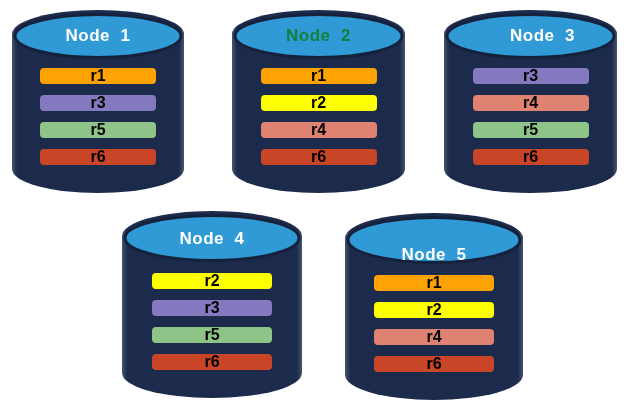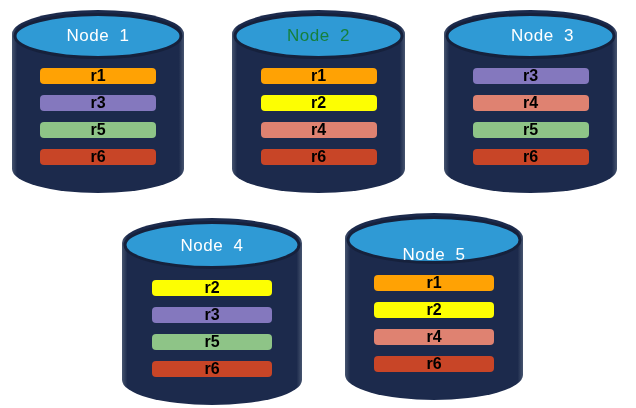--- a/index.html
+++ b/index.html
@@ -23,21 +23,21 @@
     left: 0;
     top: 0;
   }
   .node-title {
     position: absolute;
     left: 0;
     width: 100%;
     text-align: center;
     color: #FFFFFF;
     font-size: 17px;
-    font-weight: 400;
+    font-weight: 700;
     white-space: pre;
     letter-spacing: 0.5px;
     pointer-events: none;
   }
   .bar {
     position: absolute;
     height: 16px;
     border-radius: 4px;
     display: flex;
     align-items: center;
@@ -102,21 +102,21 @@
         </defs>
         <path d="M0,24 A86.5,24 0 0 1 173,24 L173,159 A86.5,24 0 0 1 0,159 Z" fill="url(#bodyGrad2)"></path>
         <ellipse cx="86.5" cy="26" rx="83.5" ry="21.5" fill="#2F9AD5" stroke="#16213C" stroke-width="3"></ellipse>
       </svg>
       <div class="node-title" style="top:16px; color:#FFFFFF;">Node  3</div>
       <div class="bar" style="left:28.5px; top:58px; width:116px; background:#8478BE; color:#000000;">r3</div>
       <div class="bar" style="left:28.5px; top:85px; width:116px; background:#DF8271; color:#000000;">r4</div>
       <div class="bar" style="left:28.5px; top:112px; width:116px; background:#8EC487; color:#000000;">r5</div>
       <div class="bar" style="left:28.5px; top:139px; width:116px; background:#C84527; color:#000000;">r6</div>
     </div>
-    <div class="node" style="left:122px; top:218px; width:180px; height:187px;">
+    <div class="node" style="left:122px; top:211px; width:180px; height:187px;">
       <svg width="180" height="187" viewBox="0 0 180 187">
         <defs>
           <linearGradient id="bodyGrad3" x1="0" y1="0" x2="1" y2="0">
             <stop offset="0" stop-color="#46546F"></stop>
             <stop offset="0.03" stop-color="#1C2A4C"></stop>
             <stop offset="0.97" stop-color="#1C2A4C"></stop>
             <stop offset="1" stop-color="#46546F"></stop>
           </linearGradient>
         </defs>
         <path d="M0,25 A90,25 0 0 1 180,25 L180,162 A90,25 0 0 1 0,162 Z" fill="url(#bodyGrad3)"></path>

